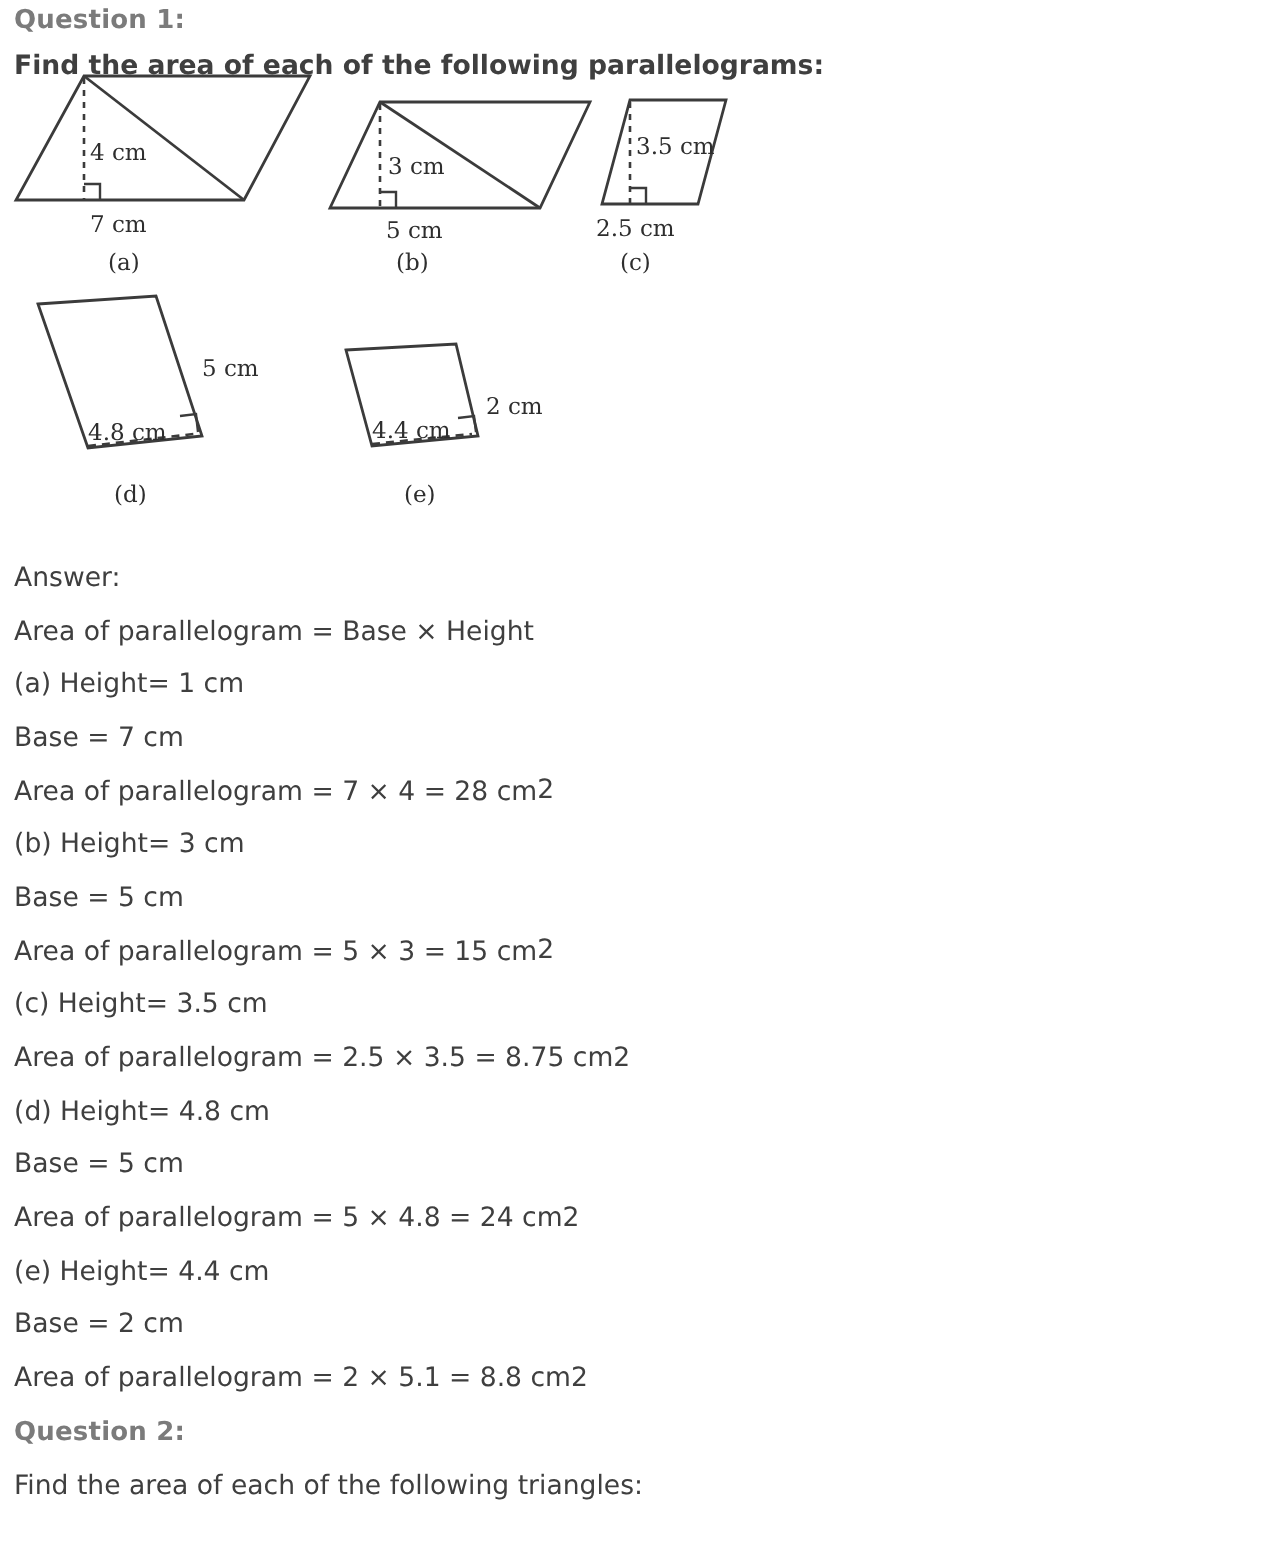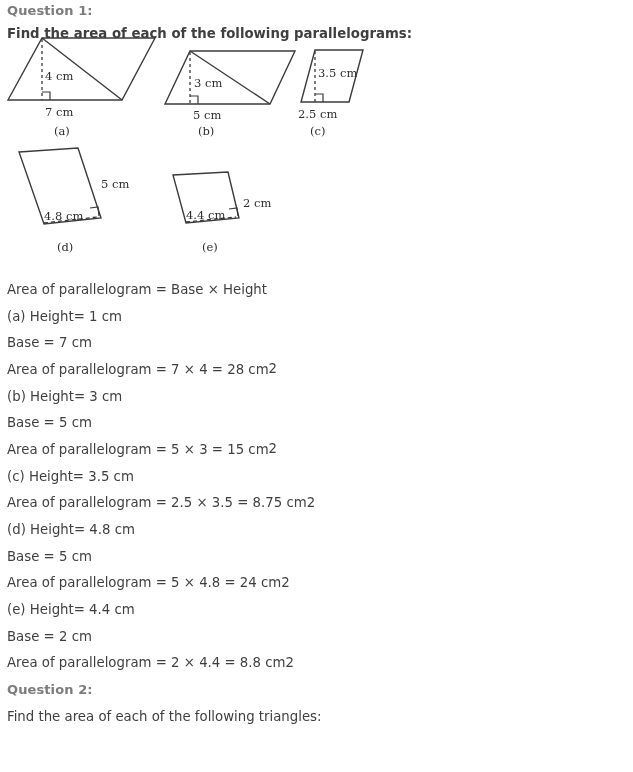--- a/index.html
+++ b/index.html
@@ -123,20 +123,23 @@
         <text x="198" y="105">(b)</text>
         <text x="310" y="105">(c)</text>
         <text x="57" y="221">(d)</text>
         <text x="202" y="221">(e)</text>
       </g>
     </svg>
   </div>
 
   <div class="text-block" style="top:276px;">
     <div class="line-row">
+      <span class="body-line">Answer:</span>
+    </div>
+    <div class="line-row">
       <span class="body-line">Area of parallelogram = Base × Height</span>
     </div>
 
     <div class="line-row">
       <span class="body-line">(a) Height= 1 cm</span>
         <sup class="body-line"></sup>
     </div>
     <div class="line-row">
       <span class="body-line">Base = 7 cm</span>
         <sup class="body-line"></sup>
@@ -179,21 +182,21 @@
     </div>
     <div class="line-row">
       <span class="body-line">(e) Height= 4.4 cm</span>
         <sup class="body-line"></sup>
     </div>
     <div class="line-row">
       <span class="body-line">Base = 2 cm</span>
         <sup class="body-line"></sup>
     </div>
     <div class="line-row">
-      <span class="body-line">Area of parallelogram = 2 × 4.4 = 8.8 cm</span>
+      <span class="body-line">Area of parallelogram = 2 × 5.1 = 8.8 cm</span>
         <sup class="body-line">2</sup>
     </div>
 
     <div class="line-row">
       <span class="q-heading">Question 2:</span>
     </div>
     <div class="line-row">
       <span class="body-line">Find the area of each of the following triangles:</span>
     </div>
   </div>

